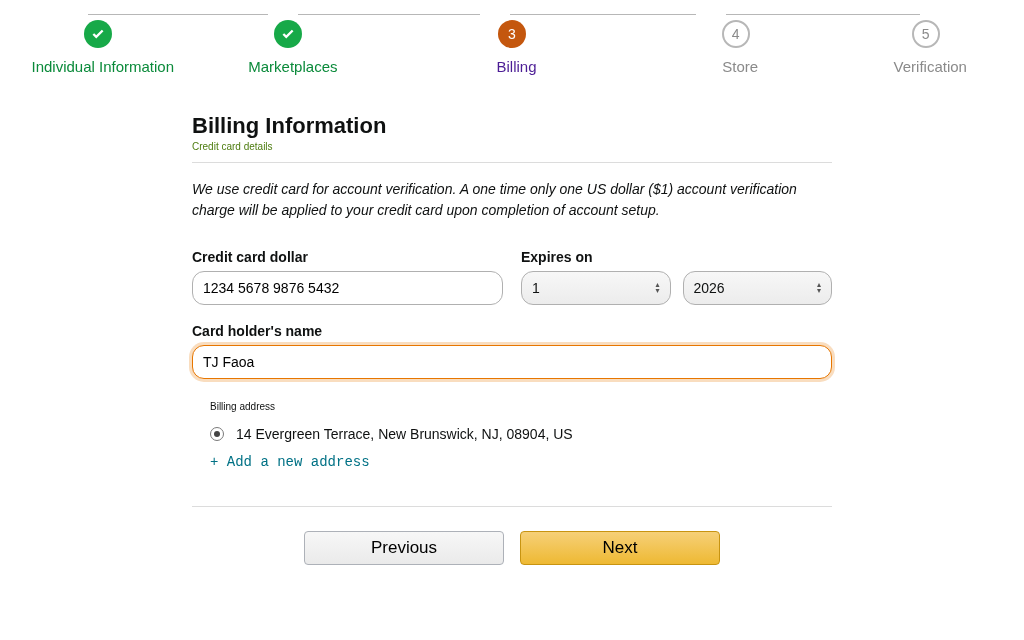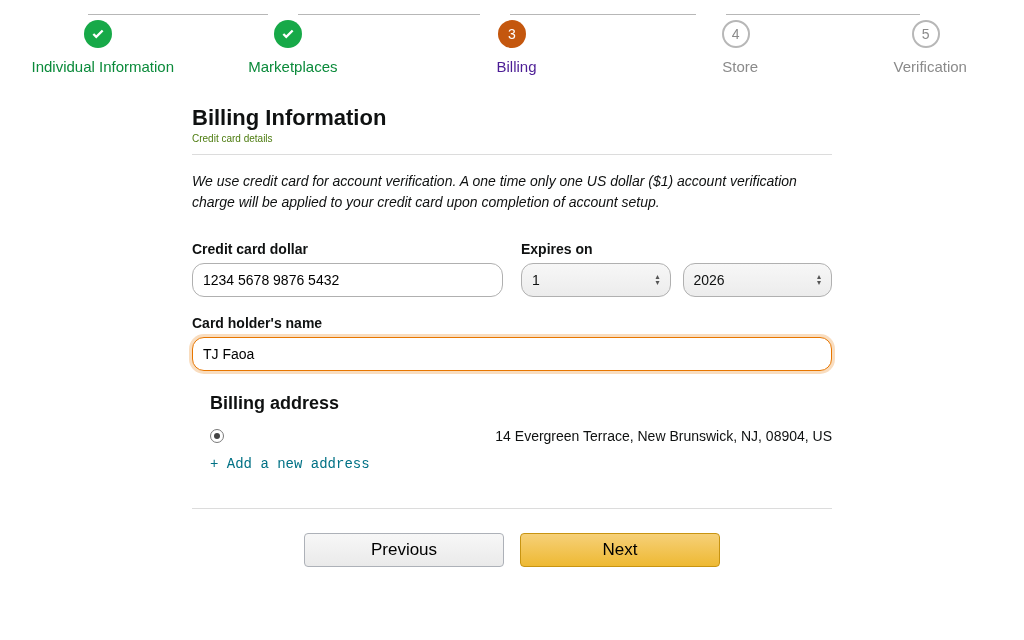--- a/index.html
+++ b/index.html
@@ -65,21 +65,21 @@
     position: absolute;
     top: 14px;
     height: 1px;
     background: #b7b7b7;
     z-index: 1;
   }
 
   
   .card {
     width: 640px;
-    margin: 30px auto 0 auto;
+    margin: 38px auto 0 auto;
   }
   .card h1 {
     font-size: 22px;
     font-weight: 700;
     margin: 0 0 2px 0;
   }
   .card .sub {
     color: #4d7c0f;
     font-size: 10px;
     margin-bottom: 10px;
@@ -141,31 +141,30 @@
   .cc-field     { flex: 1; }
   .exp-wrap     { flex: 1; display: flex; gap: 12px; }
   .exp-wrap .select { flex: 1; }
 
   
   .addr-block {
     padding-left: 18px;
     margin-top: 8px;
   }
   .addr-block h3 {
-    font-size: 18px;
-    font-weight: 700;
+    font-size: 10px;
+    font-weight: 400;
     margin: 0 0 14px 0;
   }
   .addr-row {
     display: flex;
     align-items: center;
     gap: 12px;
     font-size: 14px;
     margin-bottom: 12px;
-    justify-content: space-between;
   }
   .radio {
     width: 14px; height: 14px;
     border-radius: 50%;
     border: 1px solid #7a7a7a;
     display: flex; align-items: center; justify-content: center;
   }
   .radio.on::after {
     content: '';
     width: 6px; height: 6px;

